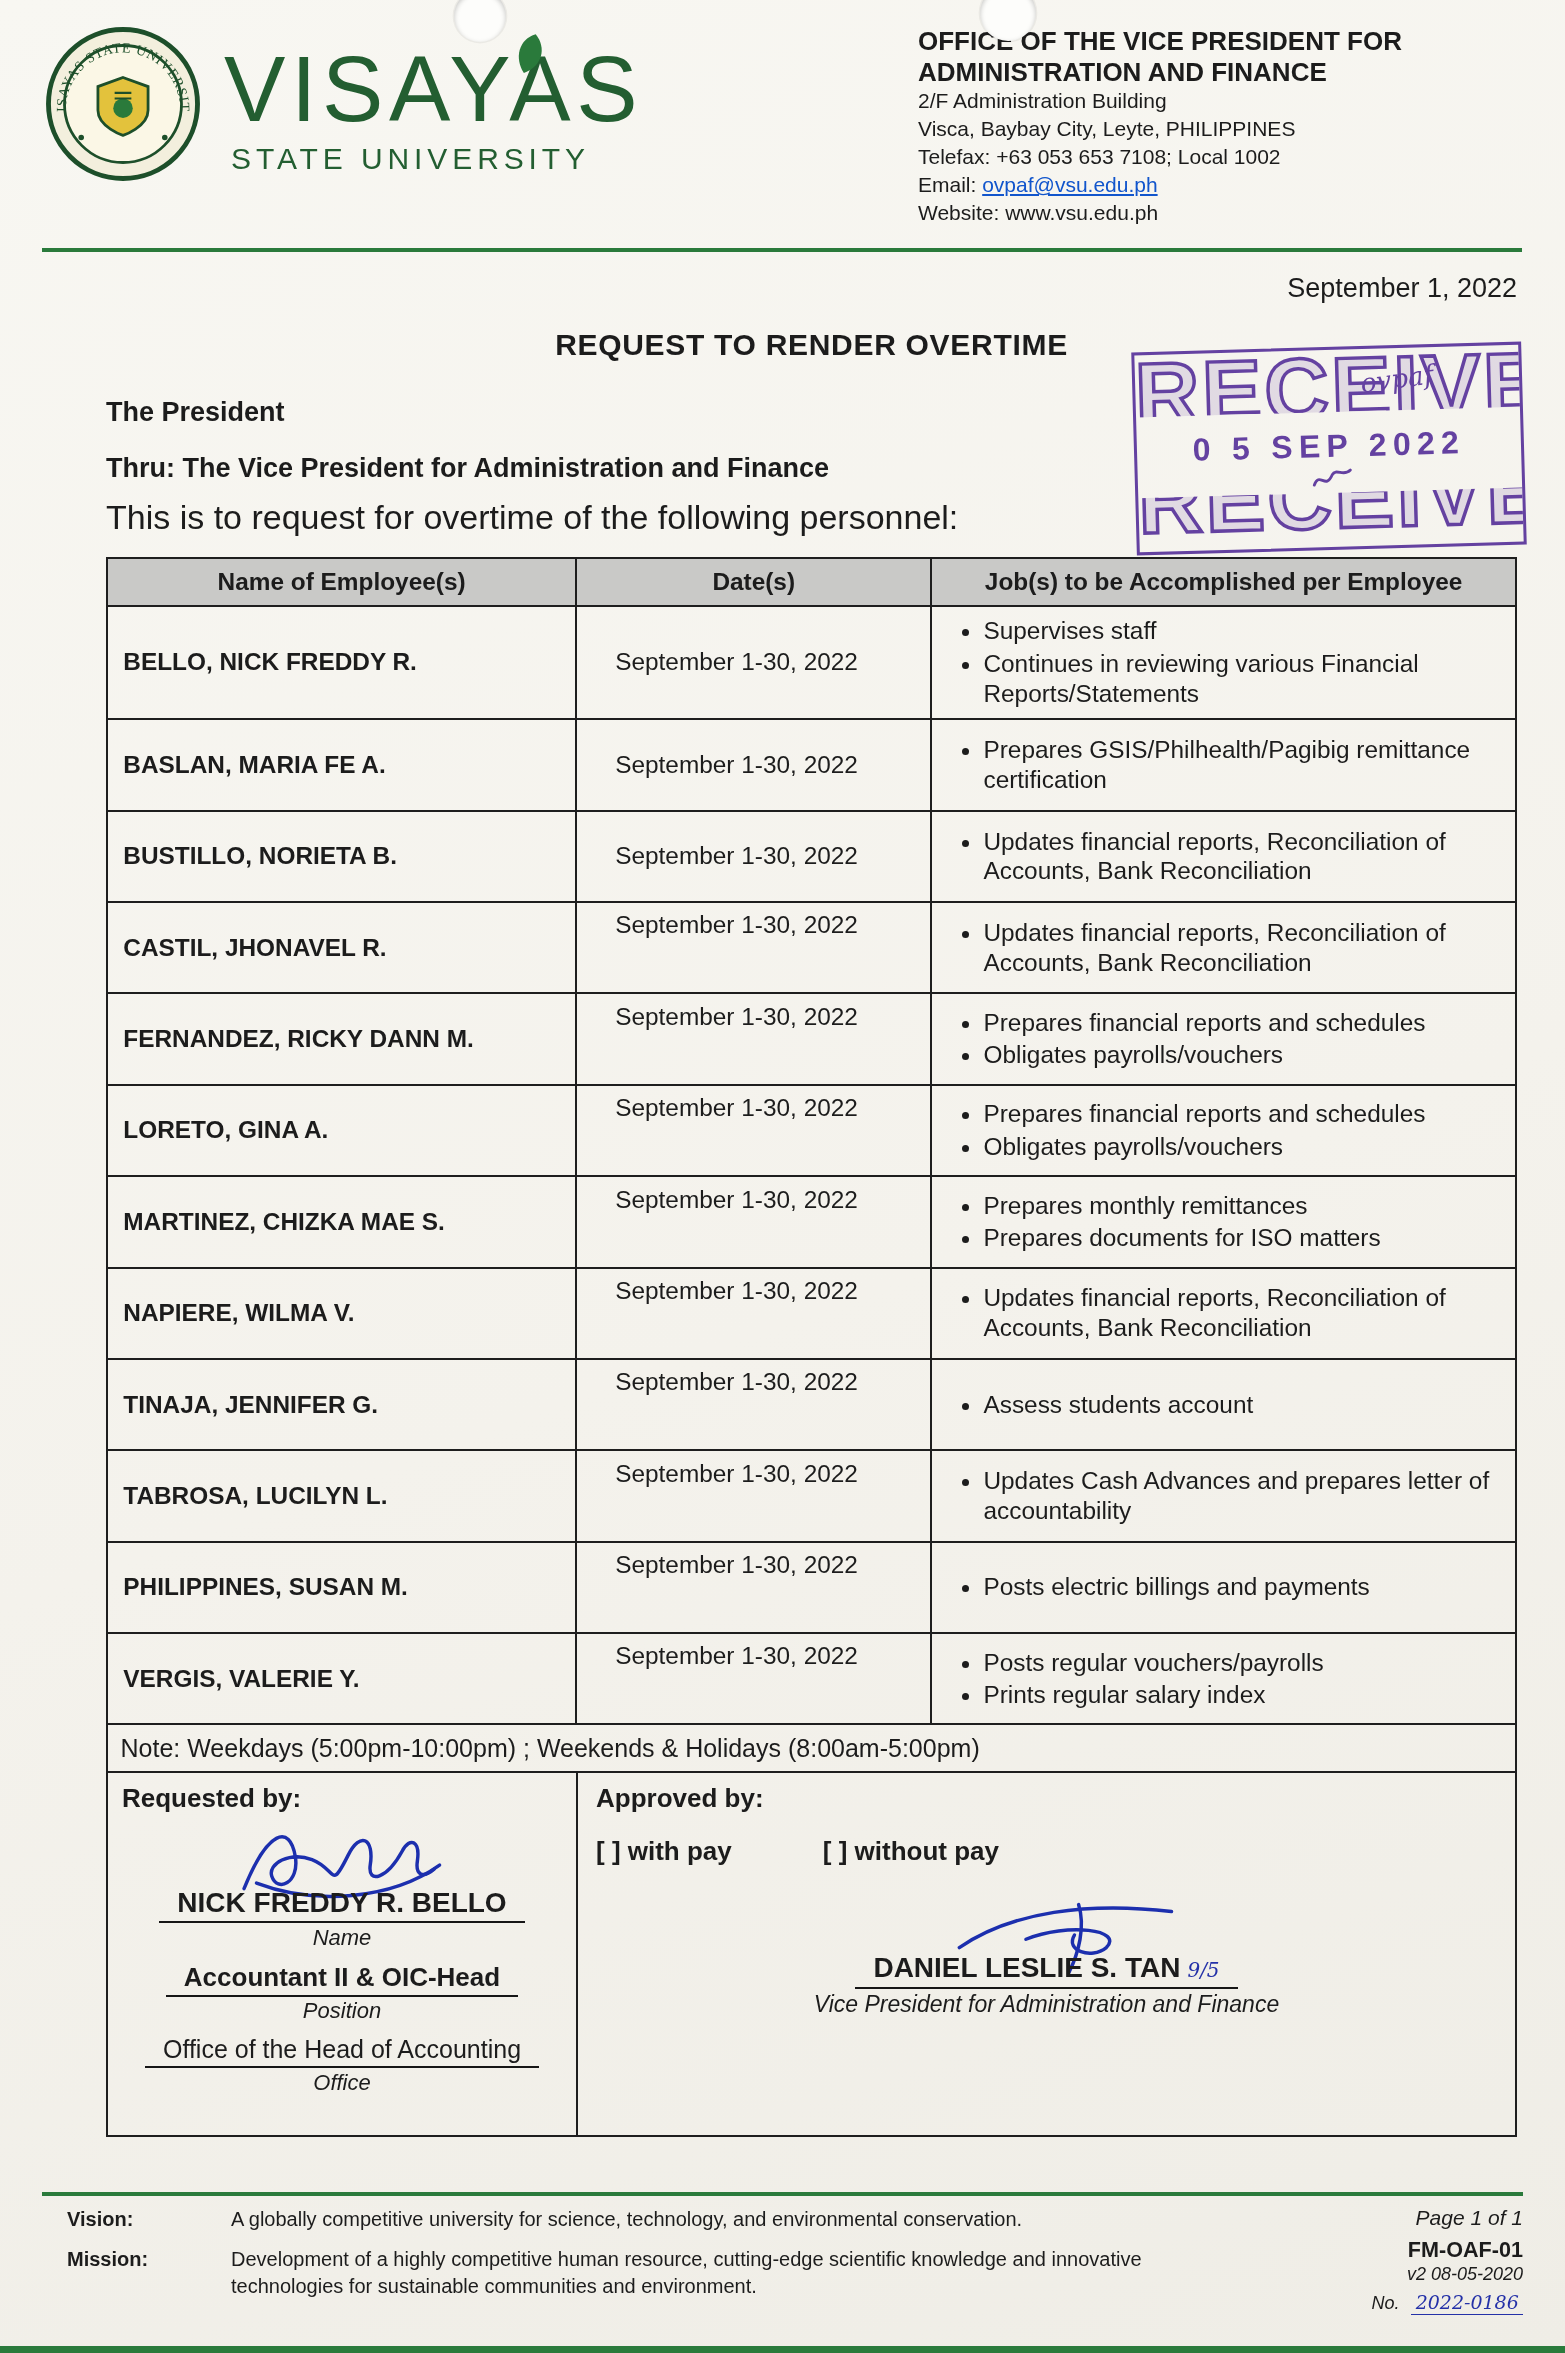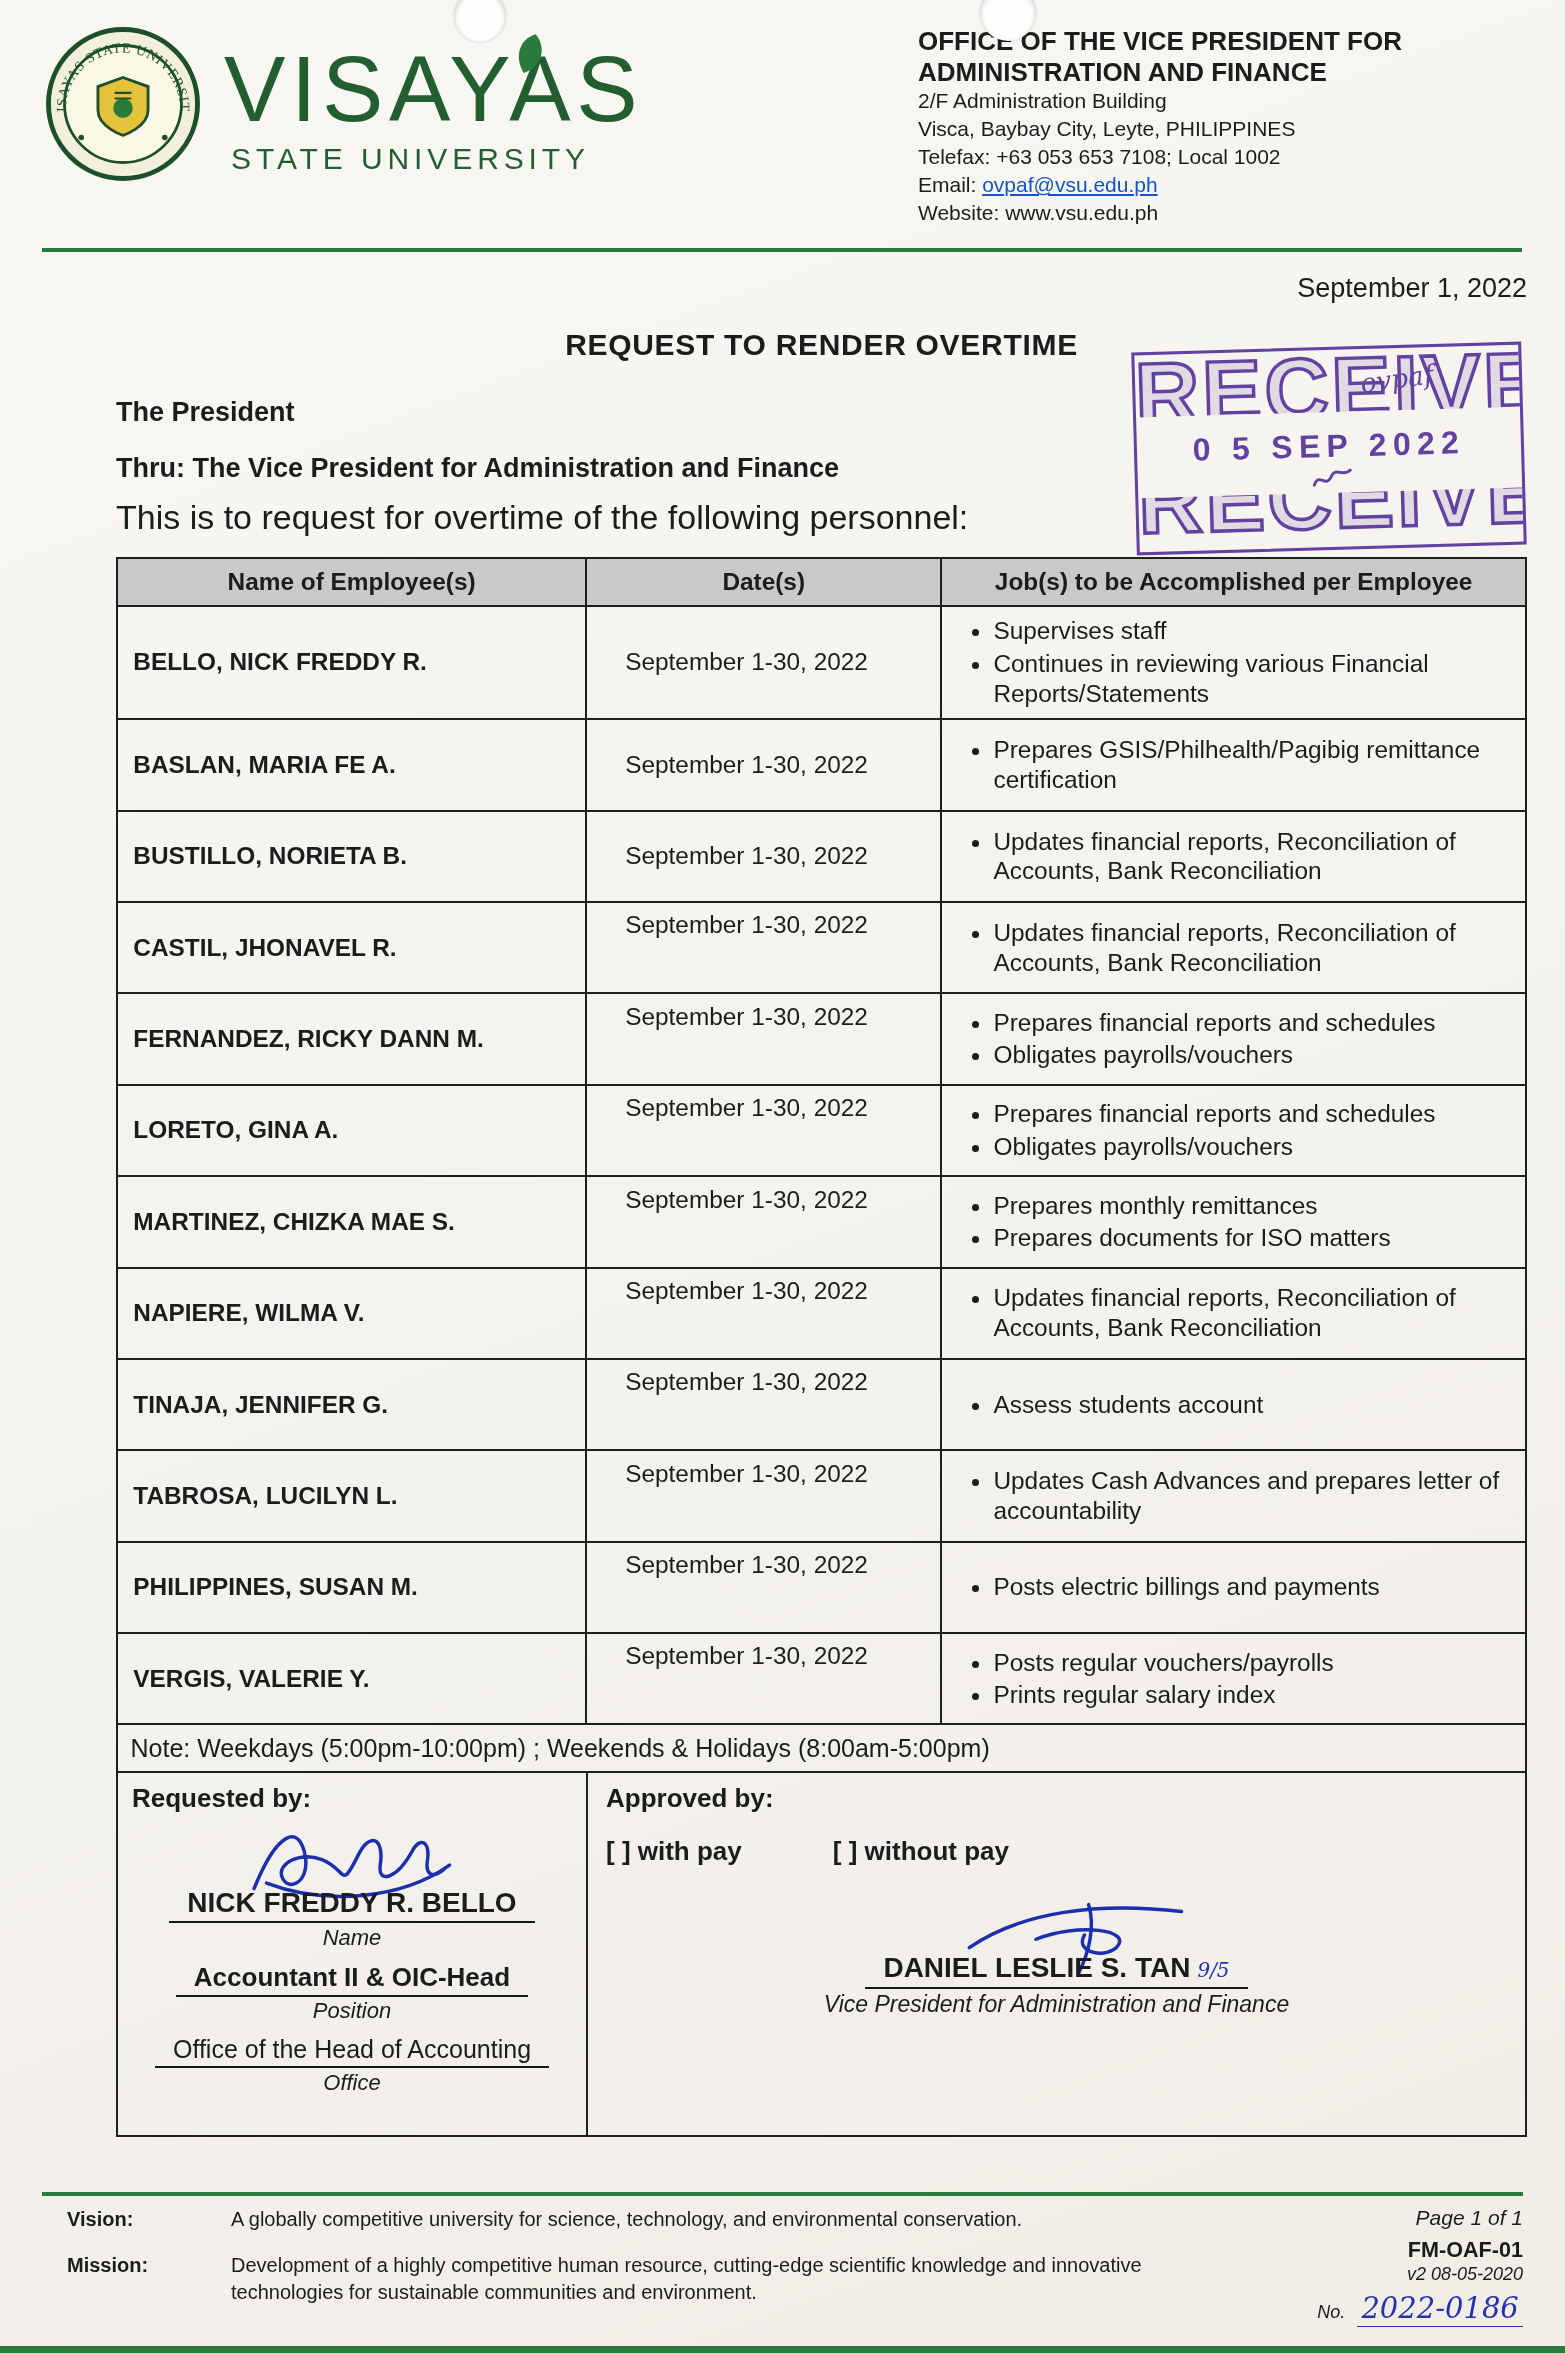--- a/index.html
+++ b/index.html
@@ -21,21 +21,21 @@
   .unisub{font-size:30px;letter-spacing:4.9px;margin:7px 0 0 7px;font-weight:400;}
   .leaf{position:absolute;left:281px;top:-14px;}
   .office{position:absolute;left:876px;top:1.4px;width:655px;}
   .office-title{font-size:26px;font-weight:700;line-height:1.16;}
   .office-line{font-size:21px;line-height:1.34;}
   .office-line:first-of-type{margin-top:5.6px;}
   .email{color:#1155cc;text-decoration:underline;}
   .rule-top{position:absolute;top:248px;left:42px;right:43px;border-top:4.9px solid #2a7a3b;}
 
   
-  .content{position:absolute;top:273px;left:116px;width:1411px;}
+  .content{position:absolute;top:273px;left:106px;width:1411px;}
   .date-line{font-size:27px;text-align:right;}
   .title{margin:24px 0 0;text-align:center;font-size:30px;font-weight:700;letter-spacing:0.7px;}
   .addressee{margin:35px 0 0;font-size:27px;font-weight:700;}
   .thru{margin:25px 0 0;font-size:27px;font-weight:700;}
   .intro{margin:14px 0 0;font-size:34px;}
 
   
   .stamp{position:absolute;left:1134px;top:347px;width:390px;height:203px;z-index:5;
          transform:rotate(-1.6deg);mix-blend-mode:multiply;opacity:.93;color:#5c35a6;}
   .stamp-frame{position:absolute;inset:0;border:3.5px solid #5c35a6;}
@@ -84,21 +84,21 @@
   .footer{position:absolute;left:0;right:0;top:2192px;}
   .footer-rule{margin:0 42px;border-top:4.9px solid #2a7a3b;}
   .footer-grid{display:flex;justify-content:space-between;margin:9.7px 42px 0 67px;}
   .vm{display:grid;grid-template-columns:111px 1003px;column-gap:53px;font-size:20px;line-height:1.35;}
   .vm .lbl{font-weight:700;}
   .fright{width:265px;text-align:right;display:flex;flex-direction:column;align-items:flex-end;}
   .pageno{font-style:italic;font-size:21px;}
   .formcode{font-weight:700;font-size:21.6px;margin-top:7px;}
   .formver{font-style:italic;font-size:18px;margin-top:1.4px;}
   .formno{margin-top:5.6px;font-size:18px;font-style:italic;}
-  .formno .hand{font-size:29px;border-bottom:1.4px solid #2431a8;padding:0 4.2px 1.4px;}
+  .formno .hand{font-size:19px;border-bottom:1.4px solid #2431a8;padding:0 4.2px 1.4px;}
   .bottom-band{position:absolute;left:0;right:0;bottom:0;height:7.7px;background:#2a7a3b;}
 </style>
 </head>
 <body>
 
 <div class="page">
 
   <div class="hole hole1"></div>
   <div class="hole hole2"></div>
 

